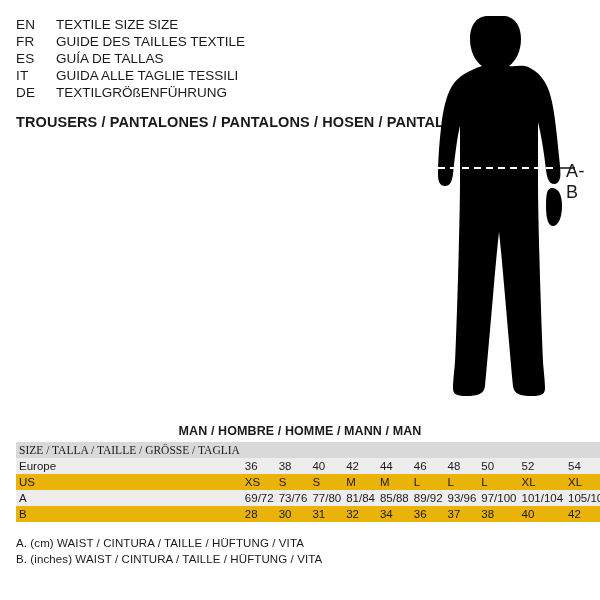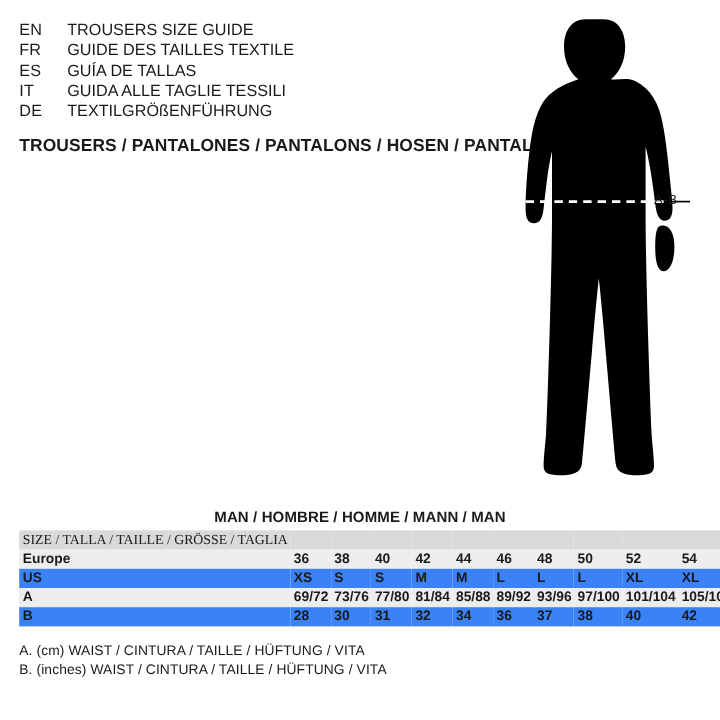--- a/index.html
+++ b/index.html
@@ -59,23 +59,23 @@
     left: 410px;
     top: 10px;
     width: 180px;
     height: 400px;
   }
   .figure svg {
     display: block;
   }
   .ab-label {
     position: absolute;
-    left: 135px;
+    left: 156px;
     top: 151px;
-    font-size: 11px;
+    font-size: 18px;
     letter-spacing: 0.4px;
   }
 
   
   .table-wrap {
     position: absolute;
     left: 16px;
     top: 424px;
     width: 568px;
   }
@@ -96,25 +96,23 @@
     padding: 2px 2px 2px 3px;
     font-weight: normal;
     white-space: nowrap;
   }
   table.size-table thead th {
     background: #d9d9d9;
     font-family: Liberation Serif, serif;
   }
   table.size-table tbody tr.shaded td {
     background: #ededed;
-    font-weight: bold;
   }
   table.size-table tbody tr.plain td {
-    background: #3b82f6;
-    font-weight: bold;
+    background: #eab308;
   }
   .col-label { width: 86px; }
   .col-val { width: 44px; }
 
   
   .footnotes {
     position: absolute;
     left: 16px;
     top: 535px;
     font-size: 11.5px;
@@ -123,21 +121,21 @@
   .footnotes div { letter-spacing: 0.1px; }
 </style>
 </head>
 <body>
 
 <div class="page">
 
   <ul class="lang-list">
     <li class="lang-row">
       <span class="lang-code">EN</span>
-      <span class="lang-text">TROUSERS SIZE GUIDE</span>
+      <span class="lang-text">TEXTILE SIZE SIZE</span>
     </li>
     <li class="lang-row">
       <span class="lang-code">FR</span>
       <span class="lang-text">GUIDE DES TAILLES TEXTILE</span>
     </li>
     <li class="lang-row">
       <span class="lang-code">ES</span>
       <span class="lang-text">GUÍA DE TALLAS</span>
     </li>
     <li class="lang-row">

